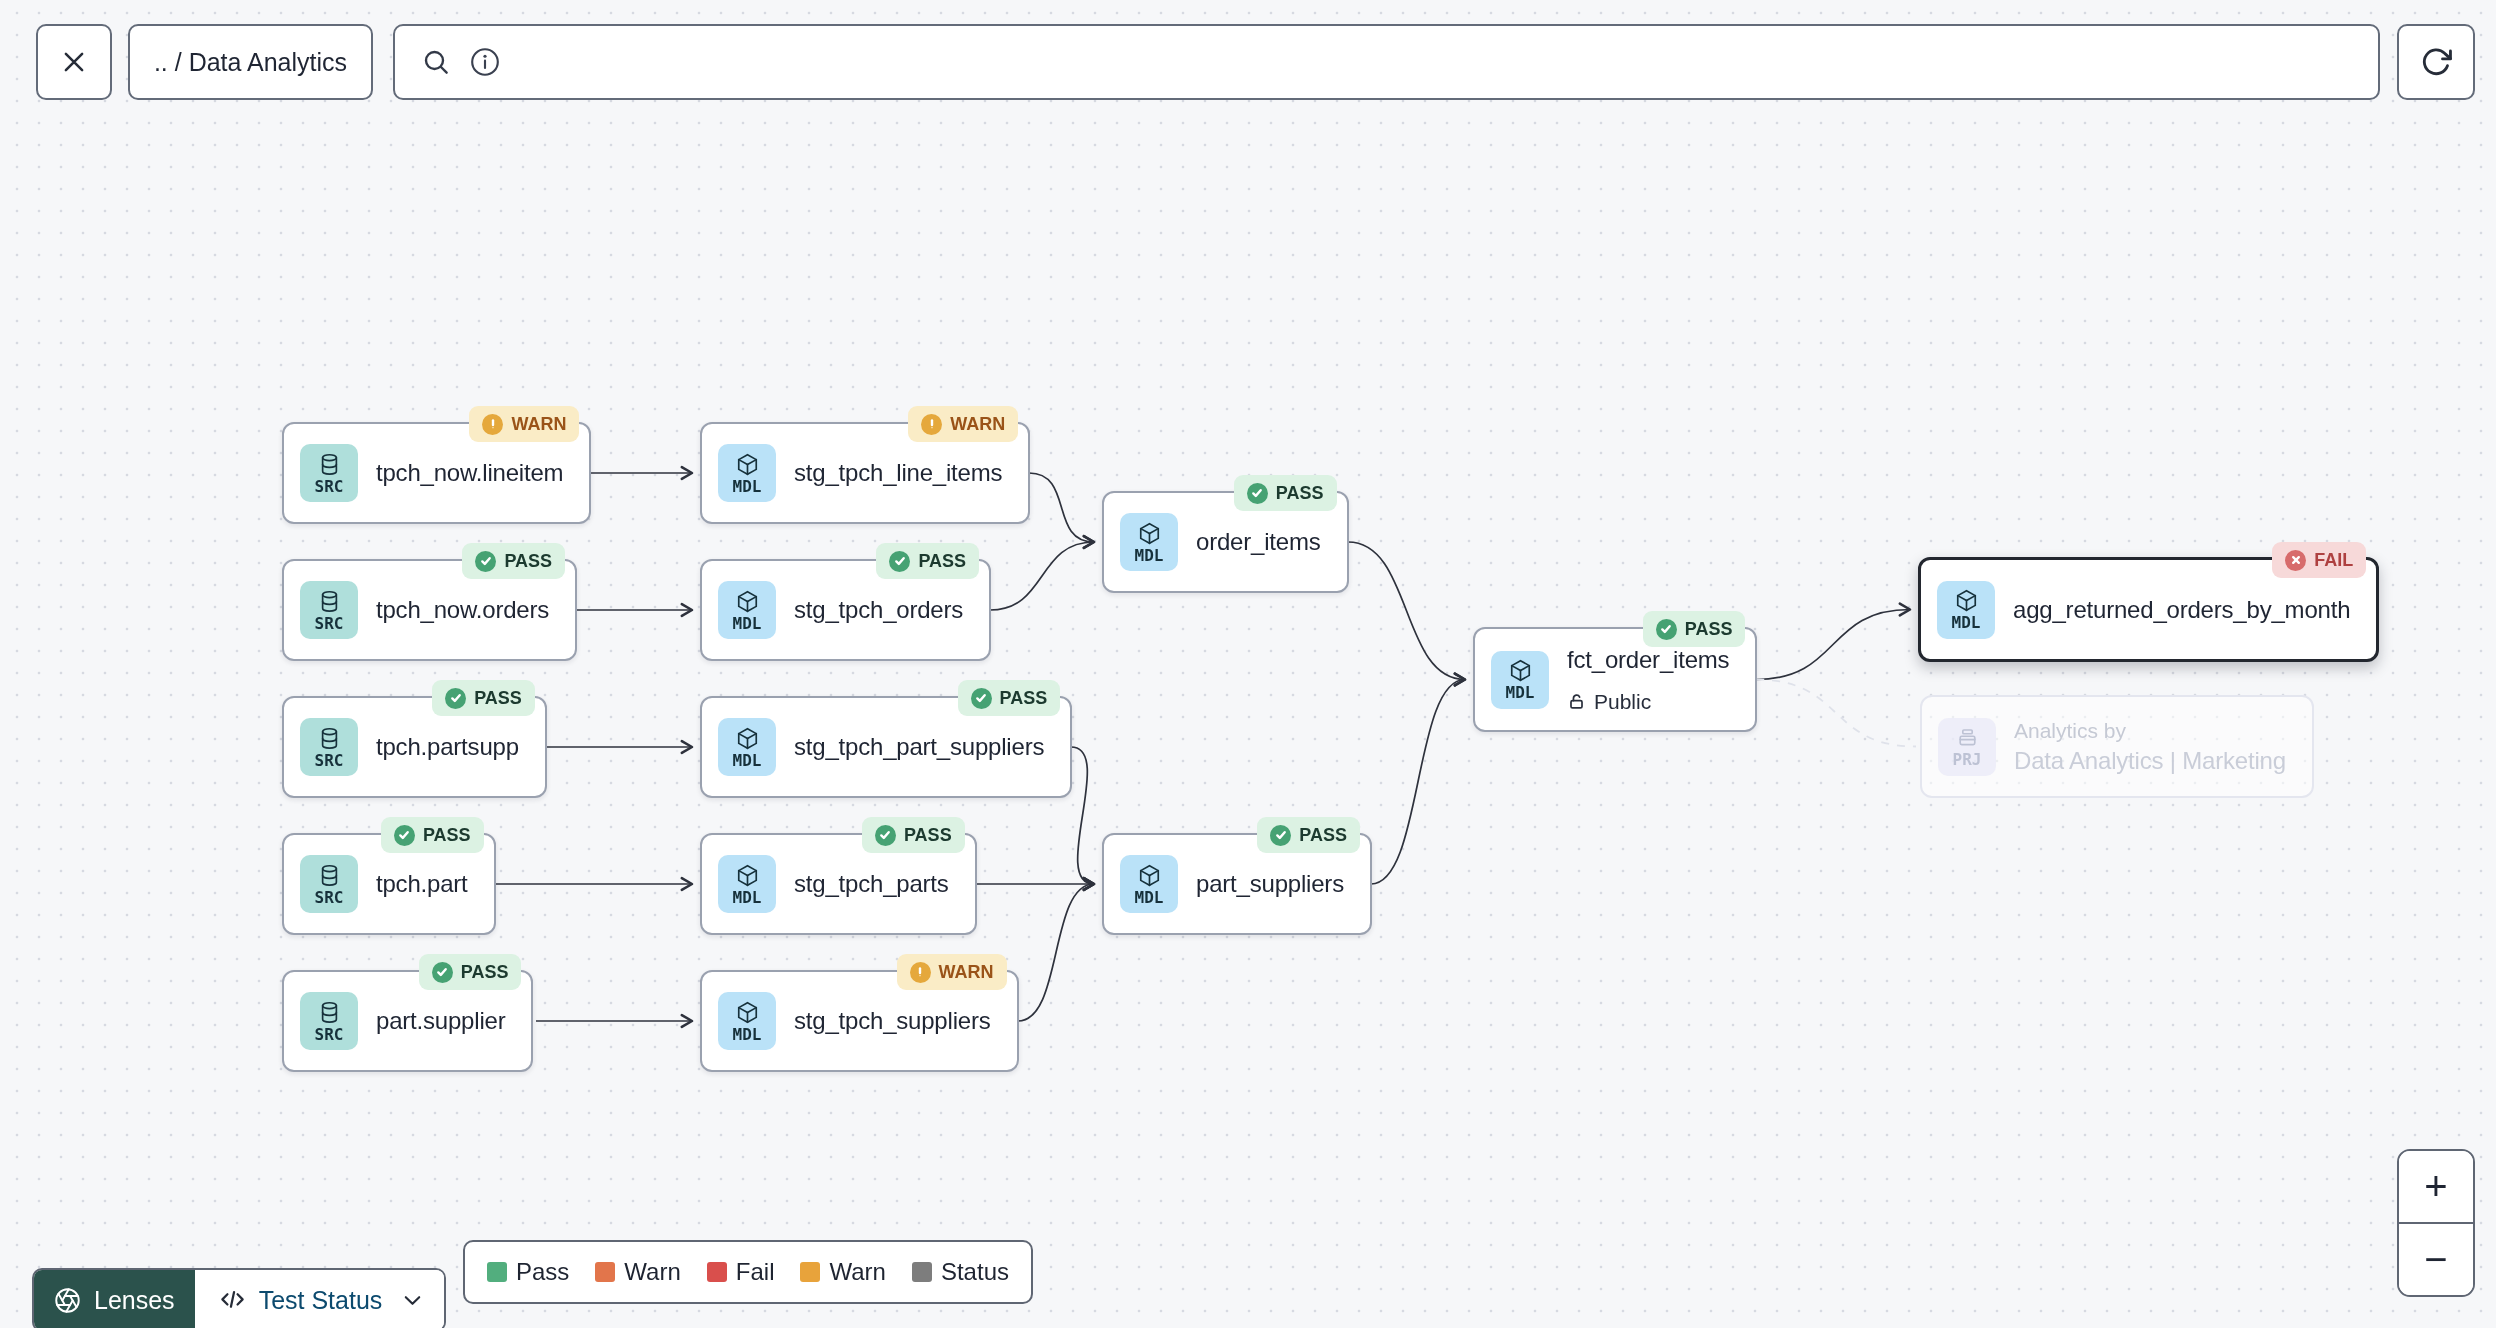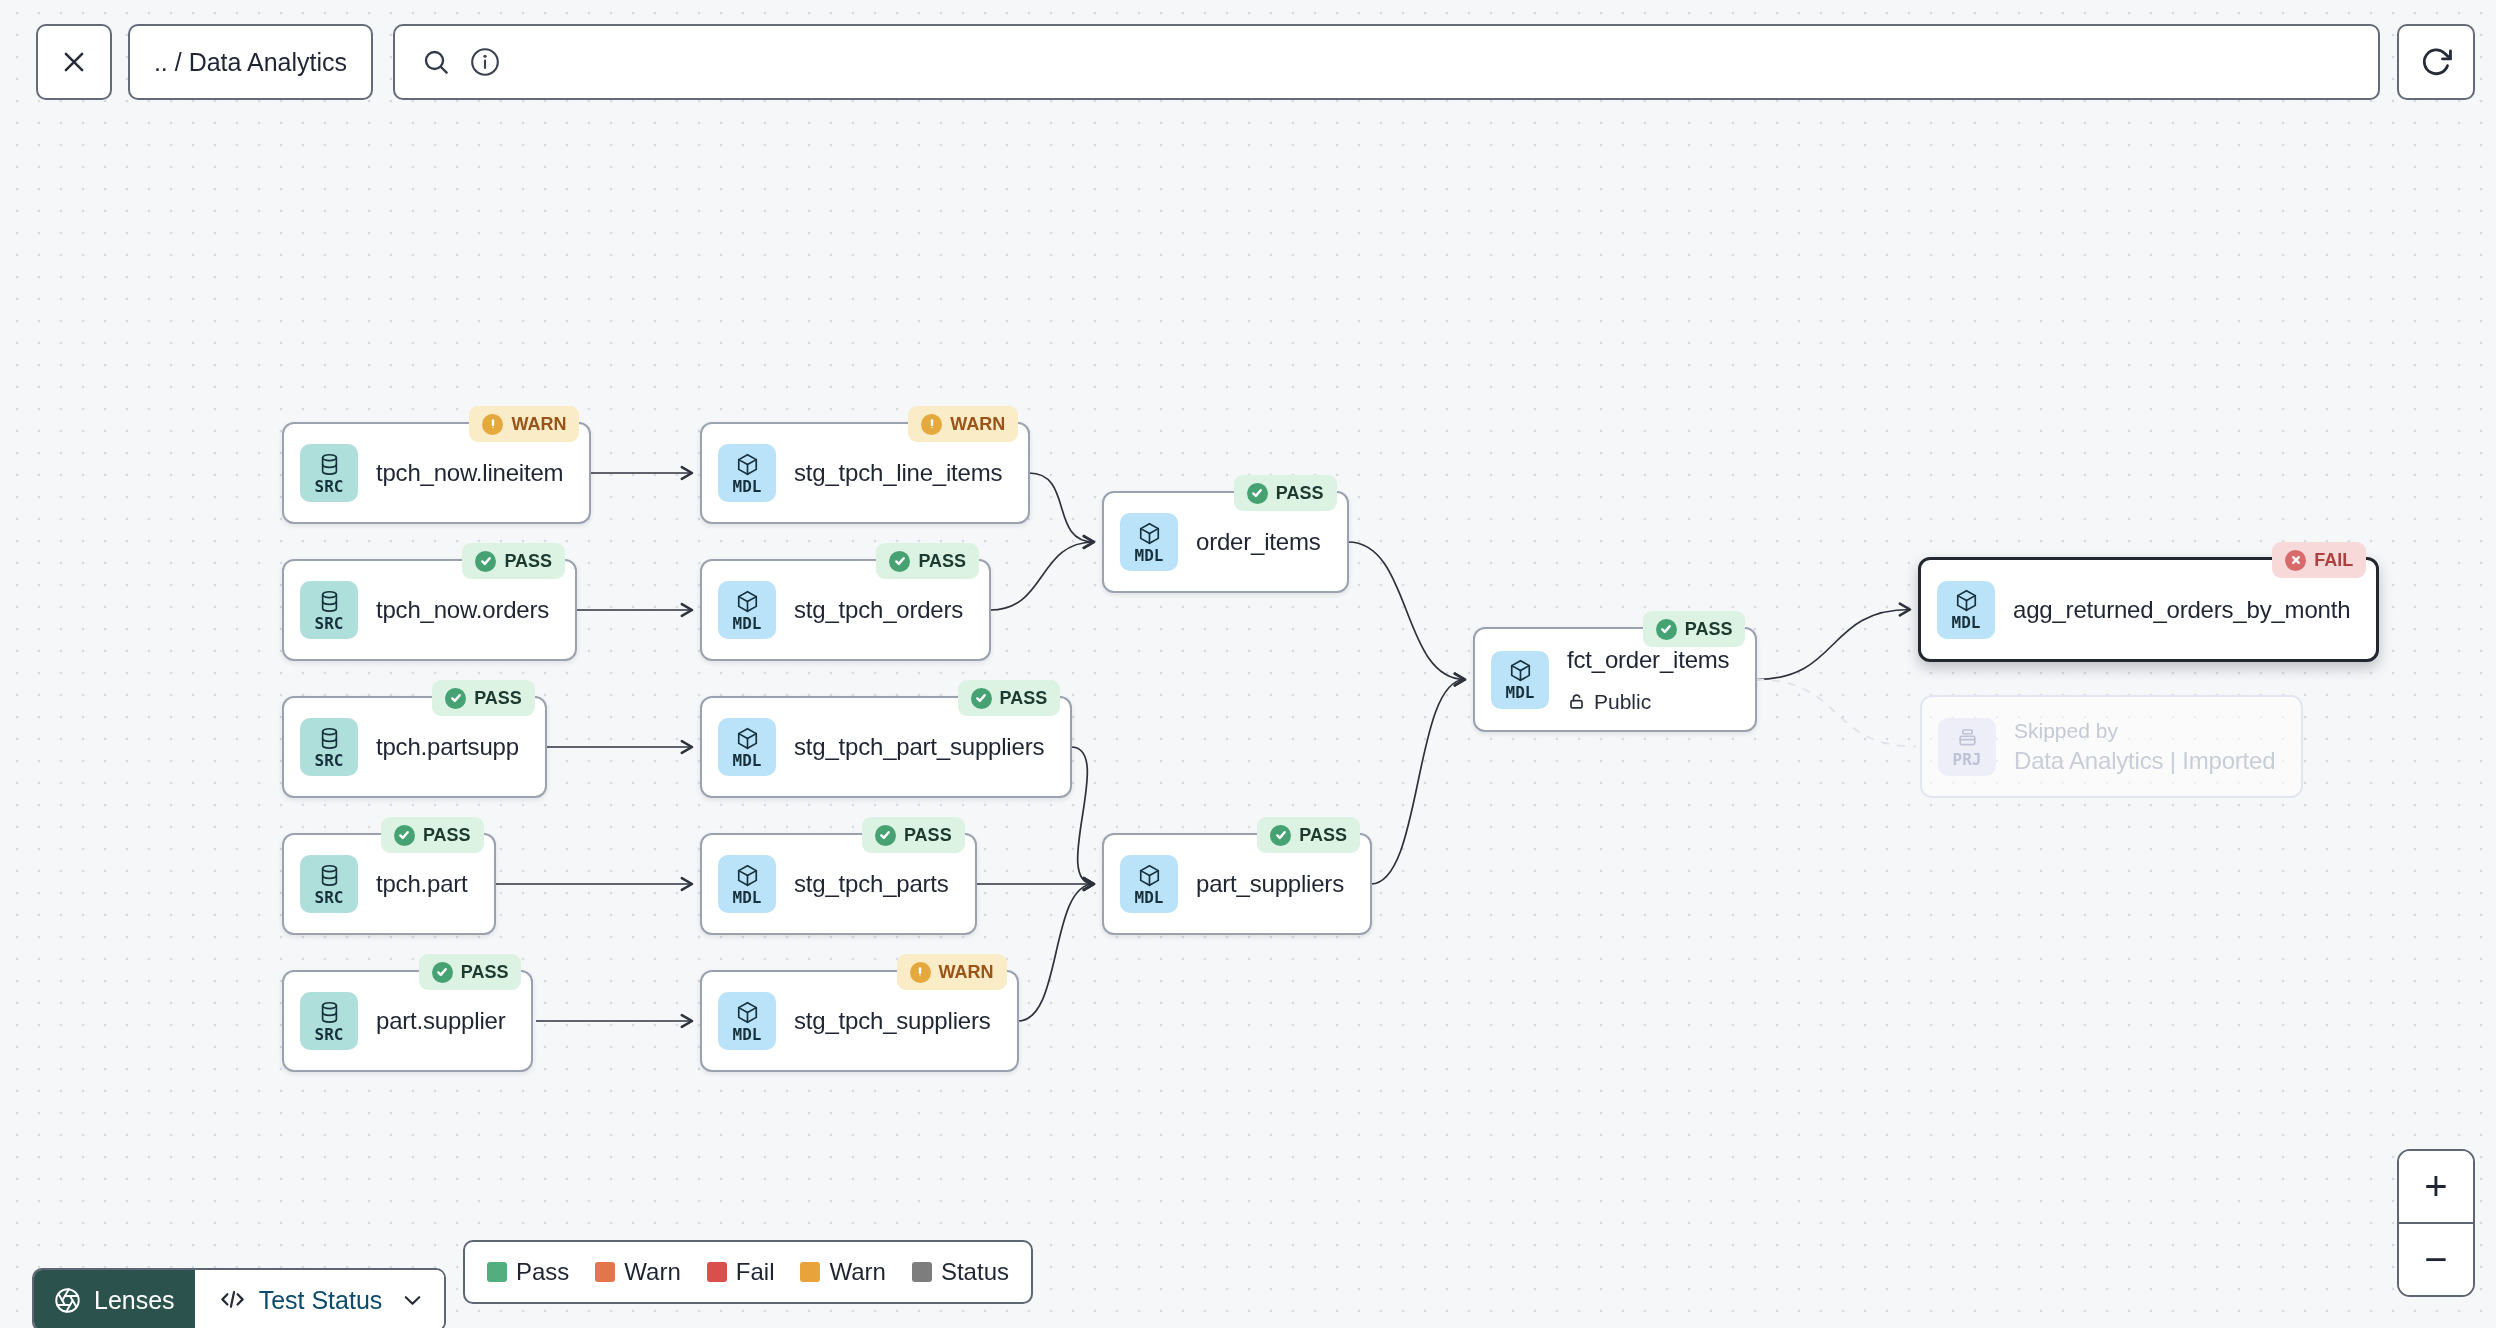--- a/index.html
+++ b/index.html
@@ -431,22 +431,22 @@
     <div class="node ghost" style="left: 1920px; top: 695px; height: 103px;">
       <span class="chip" style="background:rgba(227,228,246,0.55);color:#BDC2D4">
         <svg class="icon-svg" viewBox="0 0 24 24">
           <rect x="7.5" y="4.8" width="9" height="3.6" rx="1"></rect>
           <rect x="5" y="10.8" width="14" height="8" rx="1.5"></rect>
           <line x1="5" y1="14" x2="19" y2="14"></line>
         </svg>
         <span class="chip-label">PRJ</span>
       </span>
       <span class="labels">
-        <span class="ghost-top">Skipped by</span>
-        <span class="node-label">Data Analytics | Imported</span>
+        <span class="ghost-top">Analytics by</span>
+        <span class="node-label">Data Analytics | Marketing</span>
       </span>
     </div>
   </div>
 
 <div class="hbtn close-btn">
   <span>
     <svg class="icon-svg" width="30" height="30" viewBox="0 0 24 24" stroke-width="2">
         <path d="M5.5 5.5 L18.5 18.5 M18.5 5.5 L5.5 18.5"></path>
       </svg>
   </span>

